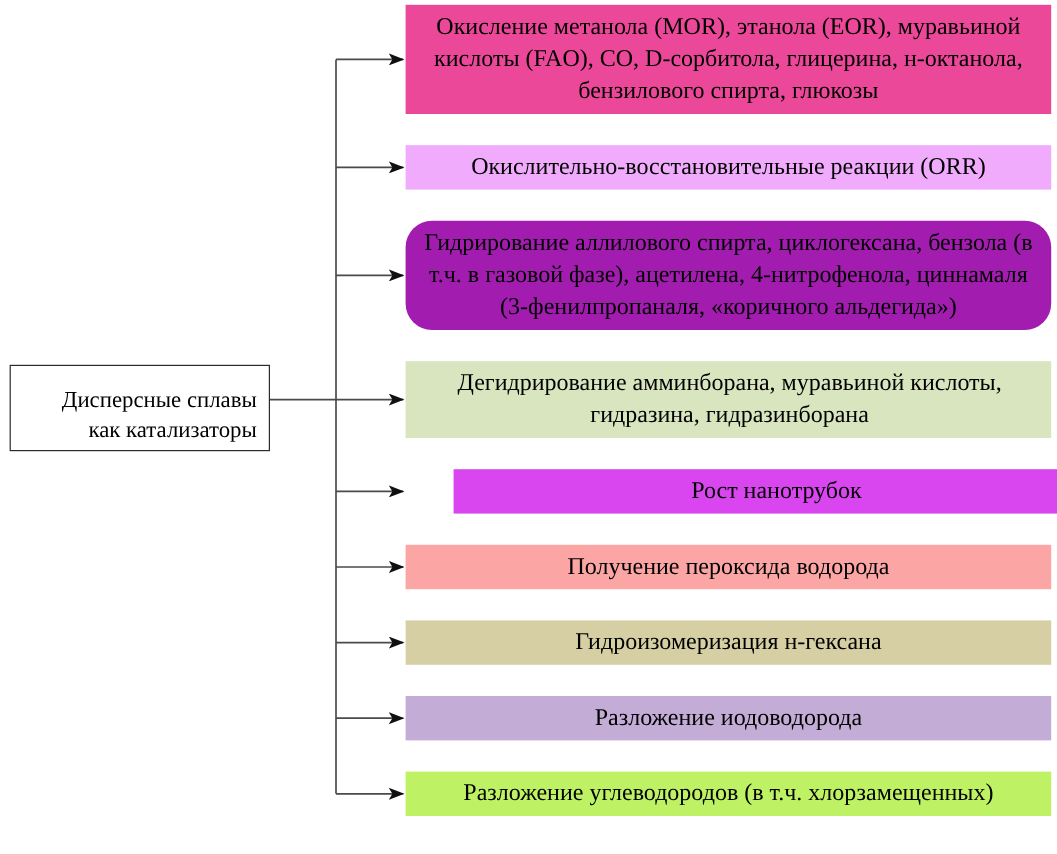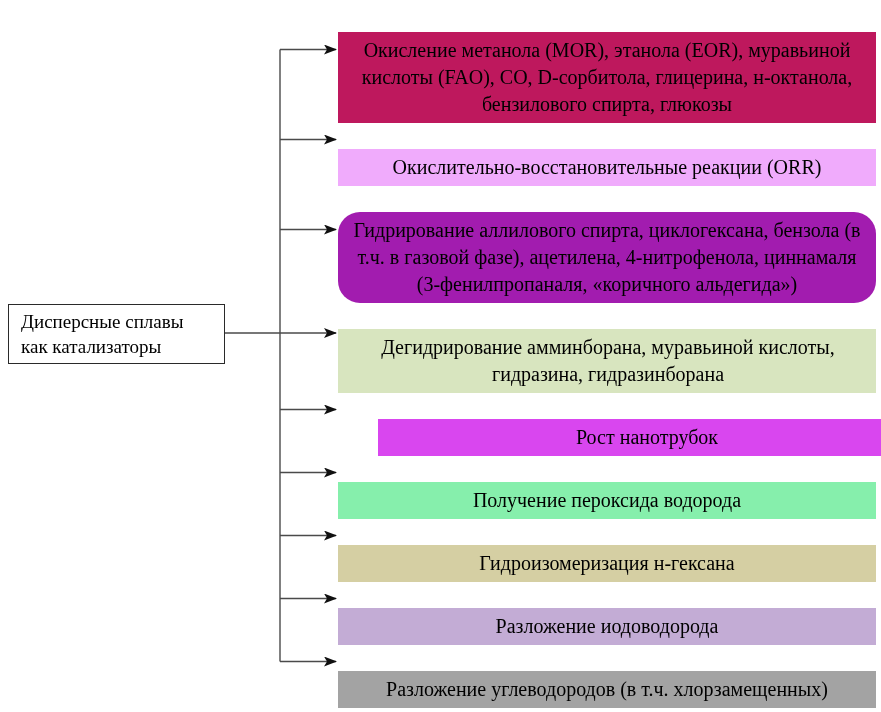--- a/index.html
+++ b/index.html
@@ -25,24 +25,24 @@
     pointer-events: none;
   }
   .root-box {
     position: absolute;
     left: 8px;
     top: 329px;
     width: 217px;
     box-sizing: border-box;
     background: #ffffff;
     border: 1.5px solid #2a2a2a;
-    padding: 4px 10px 4px 12px;
+    padding: 16px 10px 4px 12px;
     font-size: 19px;
     line-height: 25px;
-    text-align: left;
+    text-align: right;
   }
   .branches {
     position: absolute;
     left: 338px;
     top: 4px;
     width: 538px;
     display: flex;
     flex-direction: column;
     gap: 26px;
   }
@@ -78,24 +78,24 @@
         <line x1="280" y1="598.5" x2="336" y2="598.5" stroke="#4a4a4a" stroke-width="1.4" marker-end="url(#ah)"></line>
         <line x1="280" y1="661.5" x2="336" y2="661.5" stroke="#4a4a4a" stroke-width="1.4" marker-end="url(#ah)"></line>
       </g>
   </svg>
 
   <div class="root-box" style="border-color: rgb(42, 42, 42); top: 304px;">
     <span>Дисперсные сплавы как катализаторы</span>
   </div>
 
   <div class="branches">
-    <div class="branch" style="background-color: #be185d; margin-top: 28px;">Окисление метанола (MOR), этанола (EOR), муравьиной кислоты (FAO), CO, D-сорбитола, глицерина, н-октанола, бензилового спирта, глюкозы</div>
+    <div class="branch" style="background-color: #ec4899;">Окисление метанола (MOR), этанола (EOR), муравьиной кислоты (FAO), CO, D-сорбитола, глицерина, н-октанола, бензилового спирта, глюкозы</div>
     <div class="branch" style="background-color: #f0abfc;">Окислительно-восстановительные реакции (ORR)</div>
     <div class="branch" style="background-color: #a21caf; border-radius: 22px;">Гидрирование аллилового спирта, циклогексана, бензола (в т.ч. в газовой фазе), ацетилена, 4-нитрофенола, циннамаля (3-фенилпропаналя, «коричного альдегида»)</div>
     <div class="branch" style="background-color: rgb(216, 229, 191); padding-left: 16px;">Дегидрирование амминборана, муравьиной кислоты, гидразина, гидразинборана</div>
     <div class="branch" style="background-color: #d946ef; margin-left: 40px;">Рост нанотрубок</div>
-    <div class="branch" style="background-color: #86efac;">Получение пероксида водорода</div>
+    <div class="branch" style="background-color: #fca5a5;">Получение пероксида водорода</div>
     <div class="branch" style="background-color: rgb(213, 207, 163);">Гидроизомеризация н-гексана</div>
     <div class="branch" style="background-color: rgb(195, 172, 213);">Разложение иодоводорода</div>
-    <div class="branch" style="background-color: #a3a3a3;">Разложение углеводородов (в т.ч. хлорзамещенных)</div>
+    <div class="branch" style="background-color: #bef264;">Разложение углеводородов (в т.ч. хлорзамещенных)</div>
   </div>
 
 </div>
 
 </body></html>

